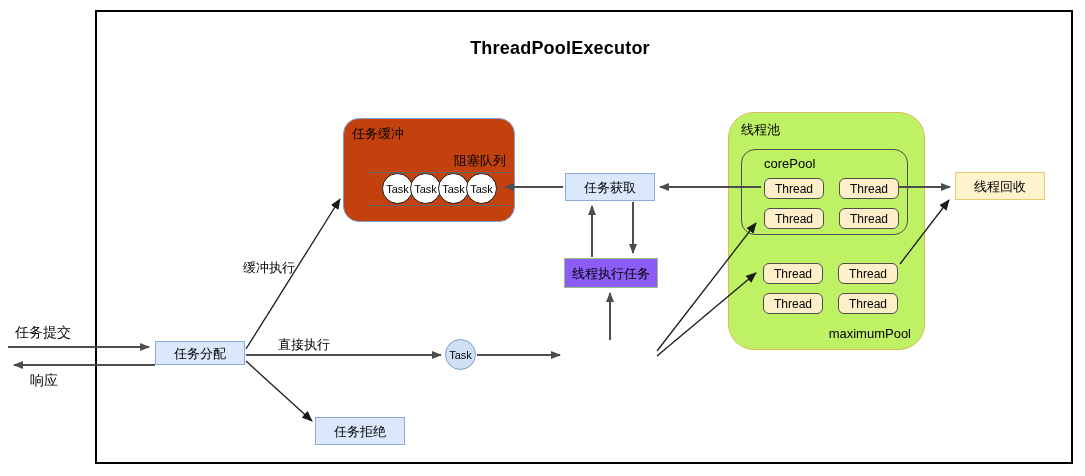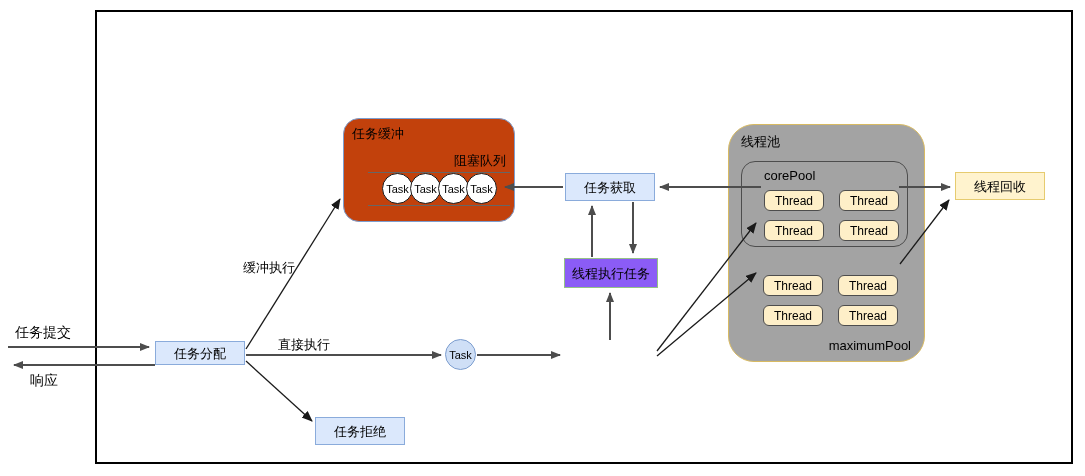--- a/index.html
+++ b/index.html
@@ -50,22 +50,22 @@
 
   
   #task-token {
     left:445px; top:339px; width:31px; height:31px; border-radius:50%;
     background:#cfdff6; border:1.4px solid #7d9ecf;
     display:flex; align-items:center; justify-content:center; font-size:11px;
   }
 
   
   #thread-pool {
-    left:728px; top:124px; width:197px; height:238px;
-    background:#a3a3a3; border:1.5px solid #d8ba62; border-radius:26px;
+    left:728px; top:112px; width:197px; height:238px;
+    background:#bef264; border:1.5px solid #d8ba62; border-radius:26px;
   }
   #thread-pool-label { left:12px; top:8px; font-size:13px; }
   #core-pool {
     left:12px; top:36px; width:167px; height:86px;
     border:1.5px solid #4d4d4d; border-radius:14px;
   }
   #core-pool-label { left:22px; top:6px; font-size:13px; }
   .thread-box {
     width:60px; height:21px; border-radius:6px;
     background:#feefc8; border:1.4px solid #4d4d4d;
@@ -75,20 +75,21 @@
 
   #connector-layer { left:0; top:0; width:1085px; height:476px; pointer-events:none; }
 </style>
 </head>
 <body>
 
 <div id="stage">
 
   <div id="outer-frame" class="abs"></div>
 
+  <div id="diagram-title" class="abs">ThreadPoolExecutor</div>
 
   <div class="abs io-label" style="left:15px; top:324px;">任务提交</div>
   <div class="abs io-label" style="left:30px; top:372px;">响应</div>
 
   <div class="abs edge-label" style="left:243px; top:259px;">缓冲执行</div>
   <div class="abs edge-label" style="left:278px; top:336px;">直接执行</div>
 
   <div class="abs node blue" style="left:155px; top:341px; width:90px; height:24px;">任务分配</div>
   <div class="abs node blue" style="left:315px; top:417px; width:90px; height:28px;">任务拒绝</div>
   <div class="abs node blue" style="left:565px; top:173px; width:90px; height:28px;">任务获取</div>

